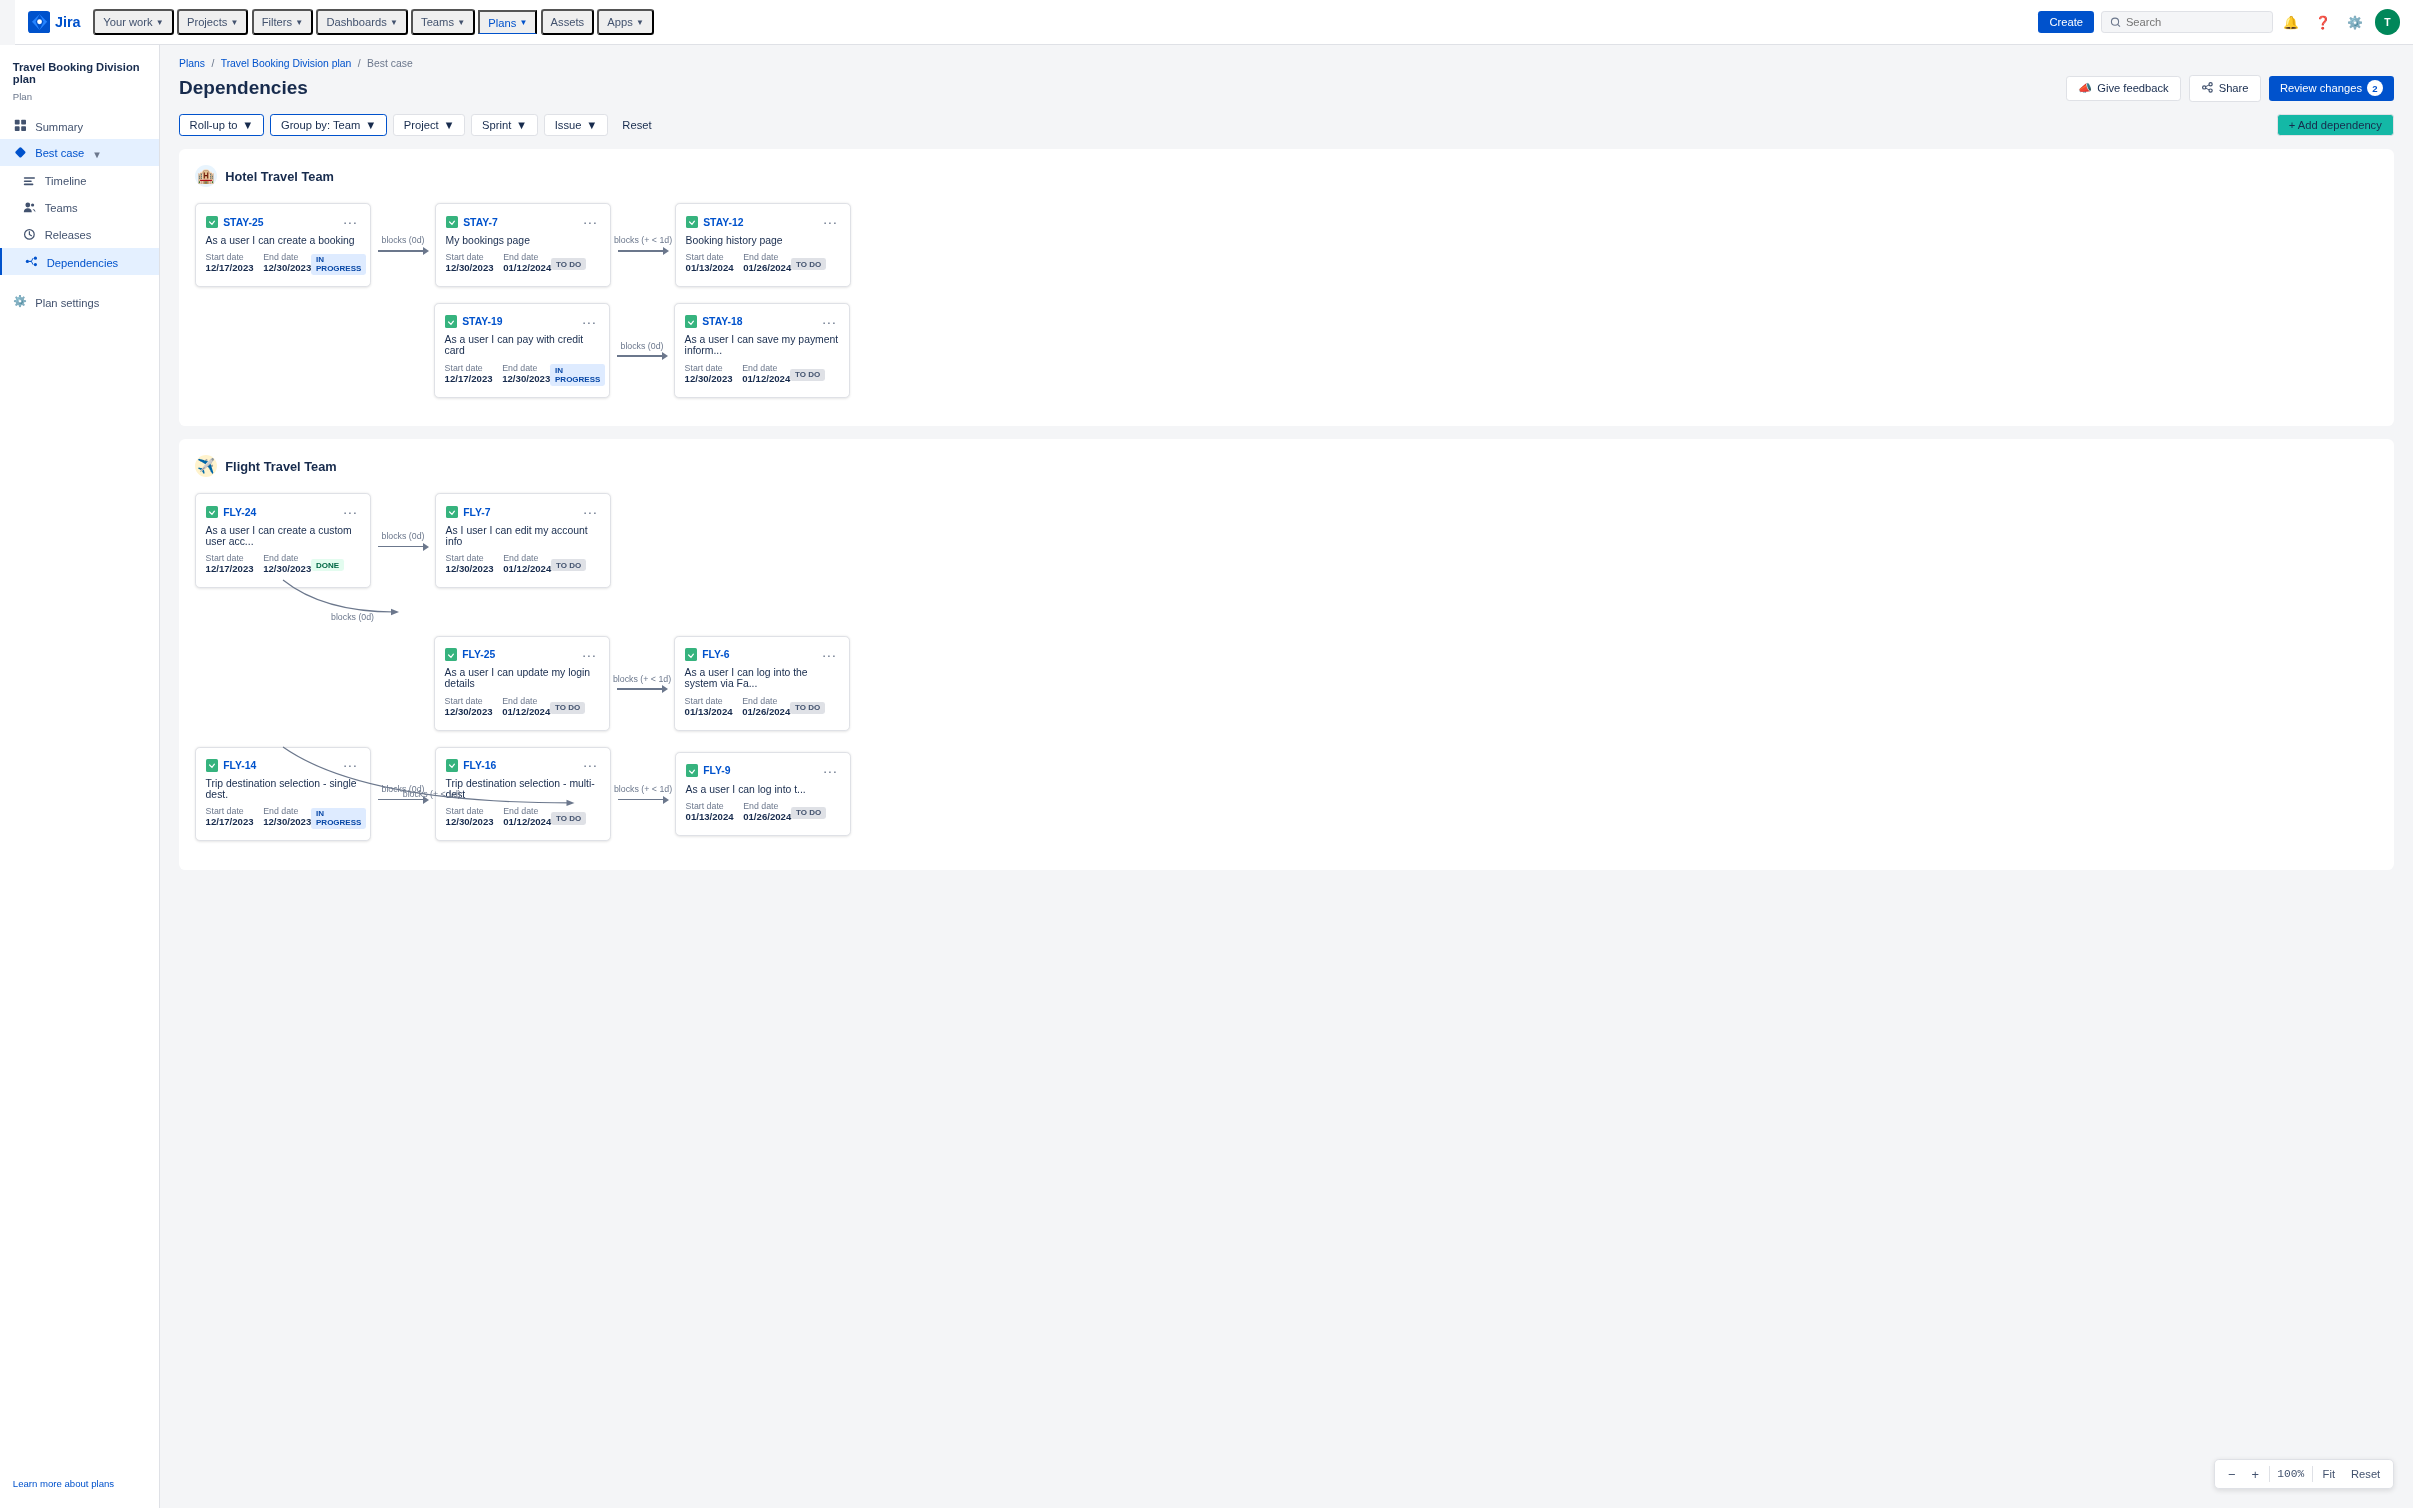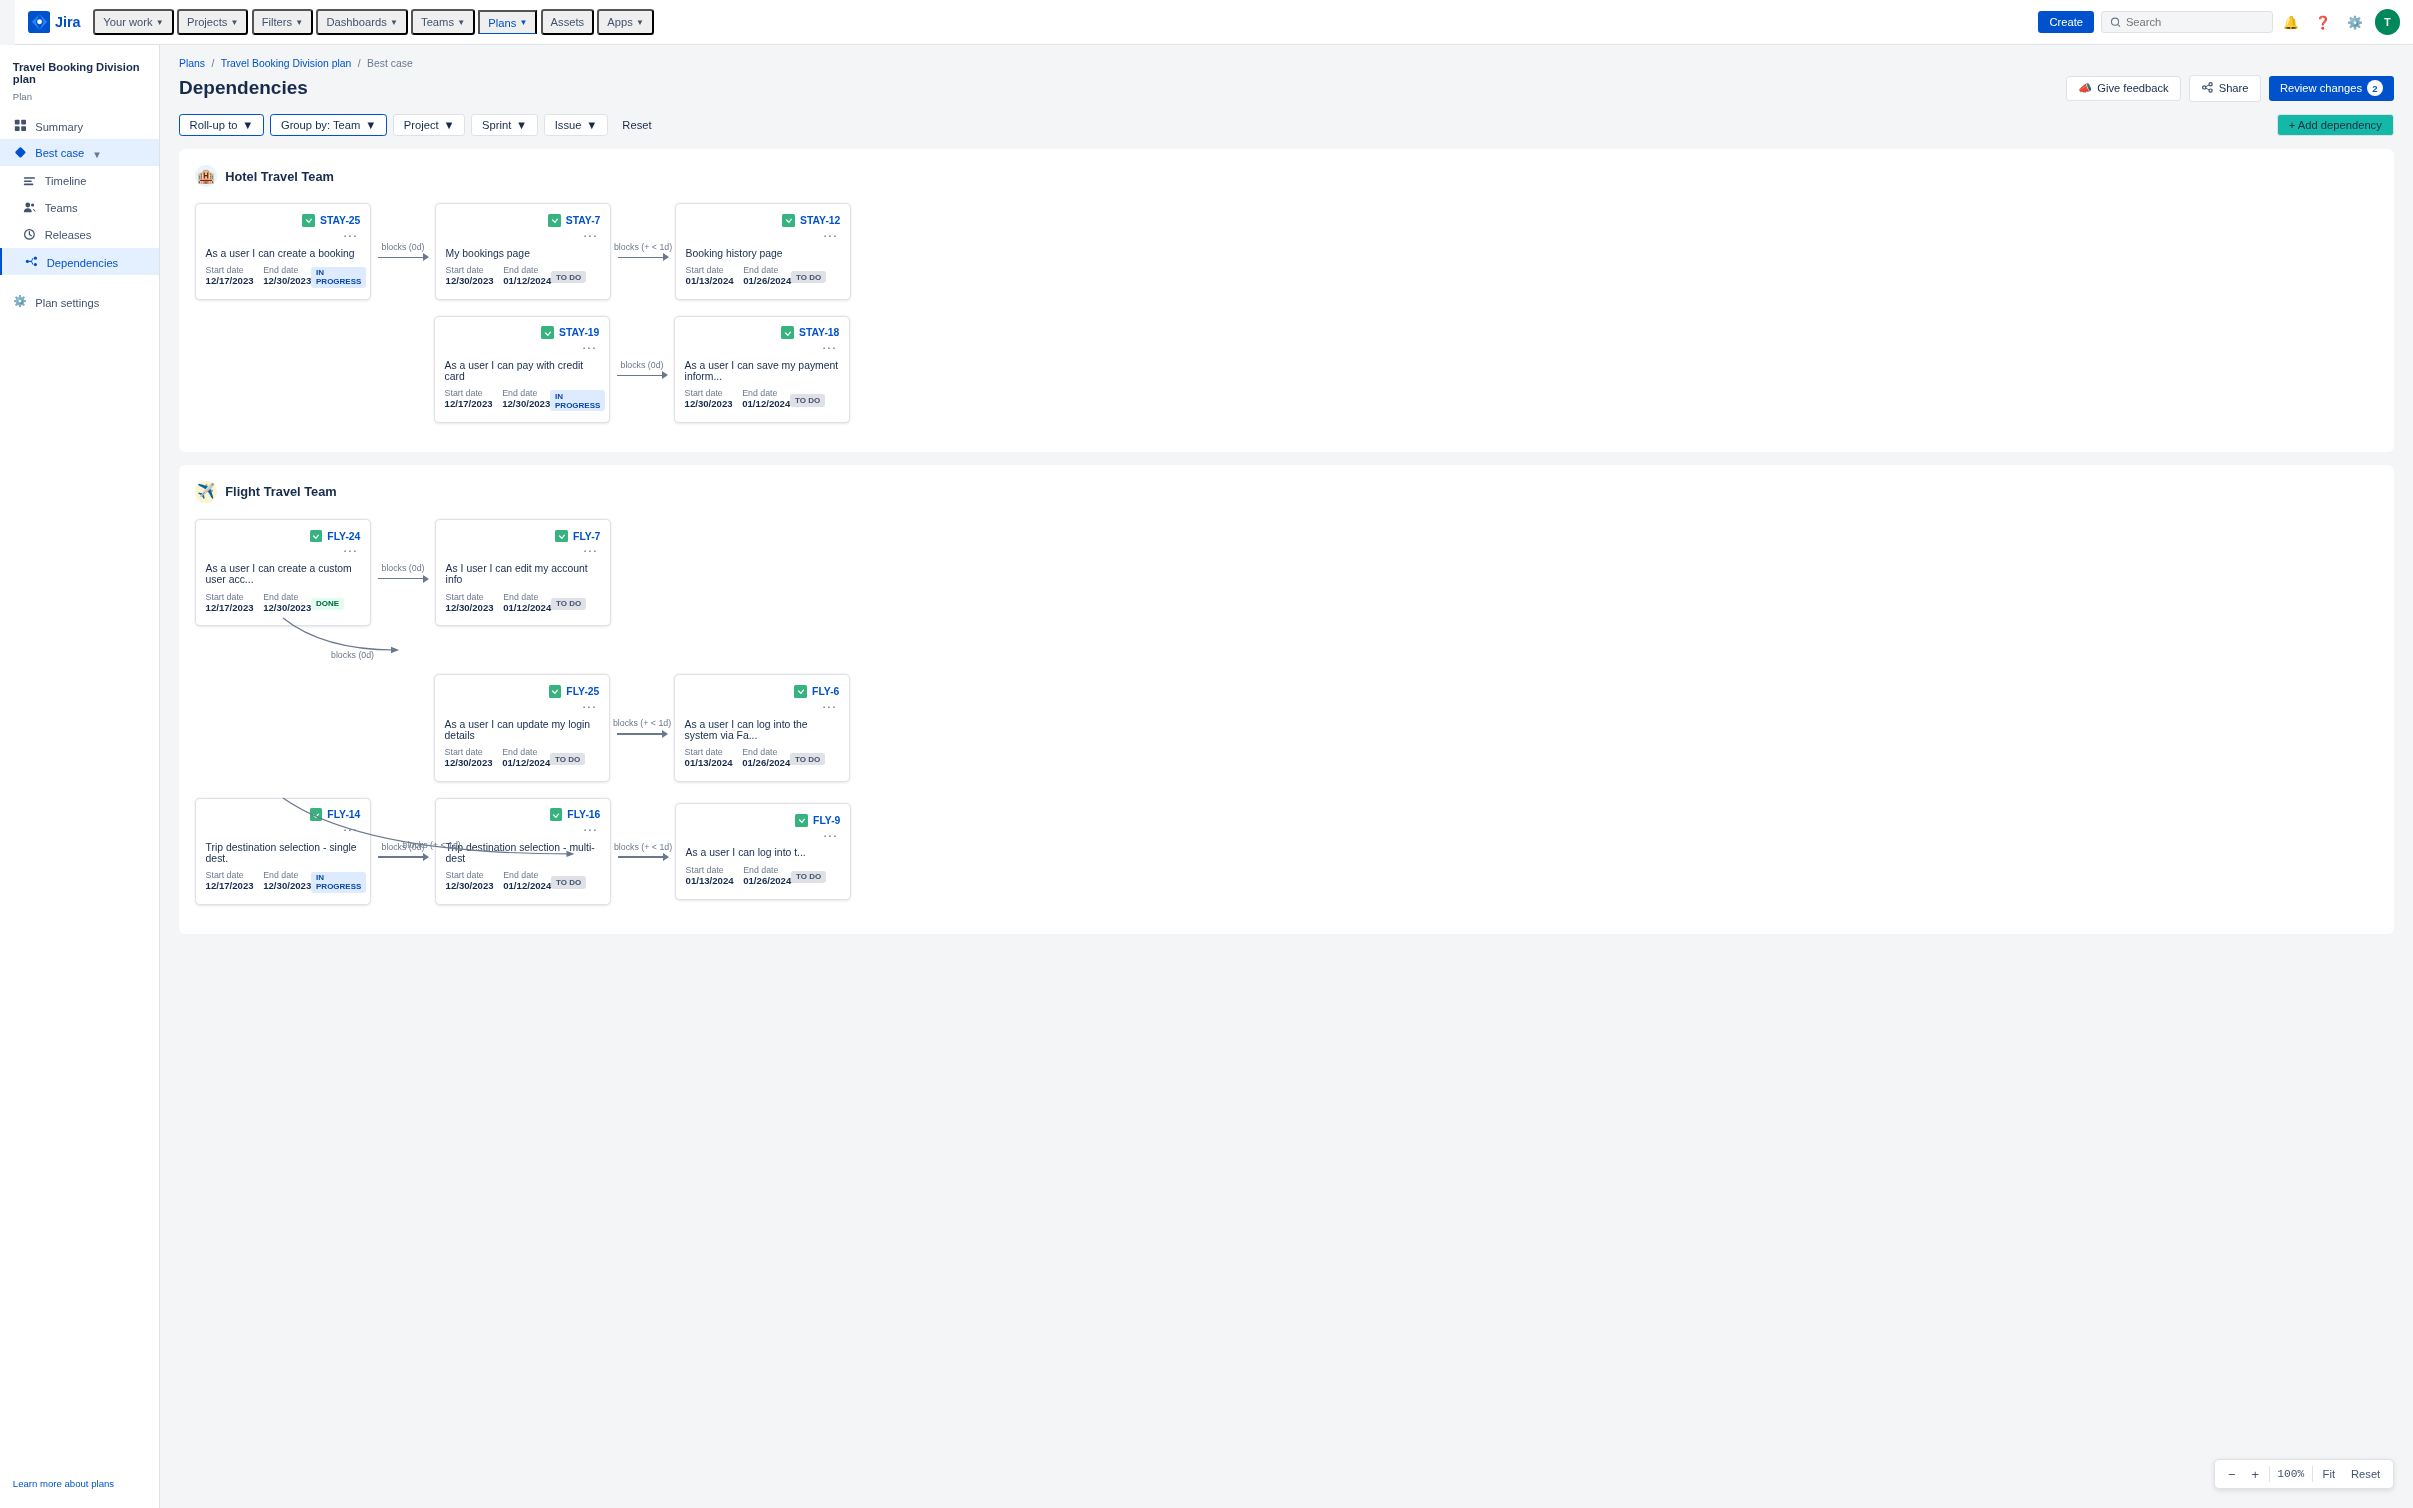--- a/index.html
+++ b/index.html
@@ -66,21 +66,21 @@
     .content-area { padding: 0 19px 19px; }
 
     
     .team-section { background: white; border-radius: 6.4px; margin-bottom: 12.8px; padding: 16px; }
     .team-header { display: flex; align-items: center; gap: 8px; margin-bottom: 16px; font-size: 12.8px; font-weight: 600; color: #172b4d; }
     .team-icon { width: 22.3px; height: 22.3px; border-radius: 50%; display: flex; align-items: center; justify-content: center; font-size: 12.8px; }
 
     
     .dep-row { display: flex; align-items: center; margin-bottom: 12.8px; gap: 0; position: relative; }
     .dep-card { background: white; border: 0.8px solid #dfe1e6; border-radius: 4.8px; padding: 9.6px; width: 176px; flex-shrink: 0; box-shadow: 0 0.8px 2.4px rgba(0,0,0,0.1); }
-    .dep-card-header { display: flex; align-items: flex-end; justify-content: space-between; margin-bottom: 4.8px; flex-direction: column; }
+    .dep-card-header { display: flex; align-items: center; justify-content: space-between; margin-bottom: 4.8px; }
     .dep-card-id { display: flex; align-items: center; gap: 4.8px; font-size: 10.4px; font-weight: 600; color: #0052cc; cursor: pointer; }
     .issue-icon { width: 12.8px; height: 12.8px; background: #36b37e; border-radius: 1.6px; display: flex; align-items: center; justify-content: center; flex-shrink: 0; }
     .issue-icon svg { width: 8px; height: 8px; fill: white; }
     .more-btn { background: transparent; border: none; cursor: pointer; color: #6b778c; font-size: 14.4px; padding: 0 3.2px; }
     .dep-card-title { font-size: 10.4px; color: #172b4d; margin-bottom: 6.4px; }
     .dep-card-dates { display: flex; gap: 9.6px; margin-bottom: 3.2px; }
     .date-group { display: flex; flex-direction: column; }
     .date-label { font-size: 8.8px; color: #6b778c; }
     .date-val { font-size: 9.6px; font-weight: 600; color: #172b4d; }
     .status-badge { font-size: 8px; font-weight: 700; padding: 1.6px 4.8px; border-radius: 2.4px; }

